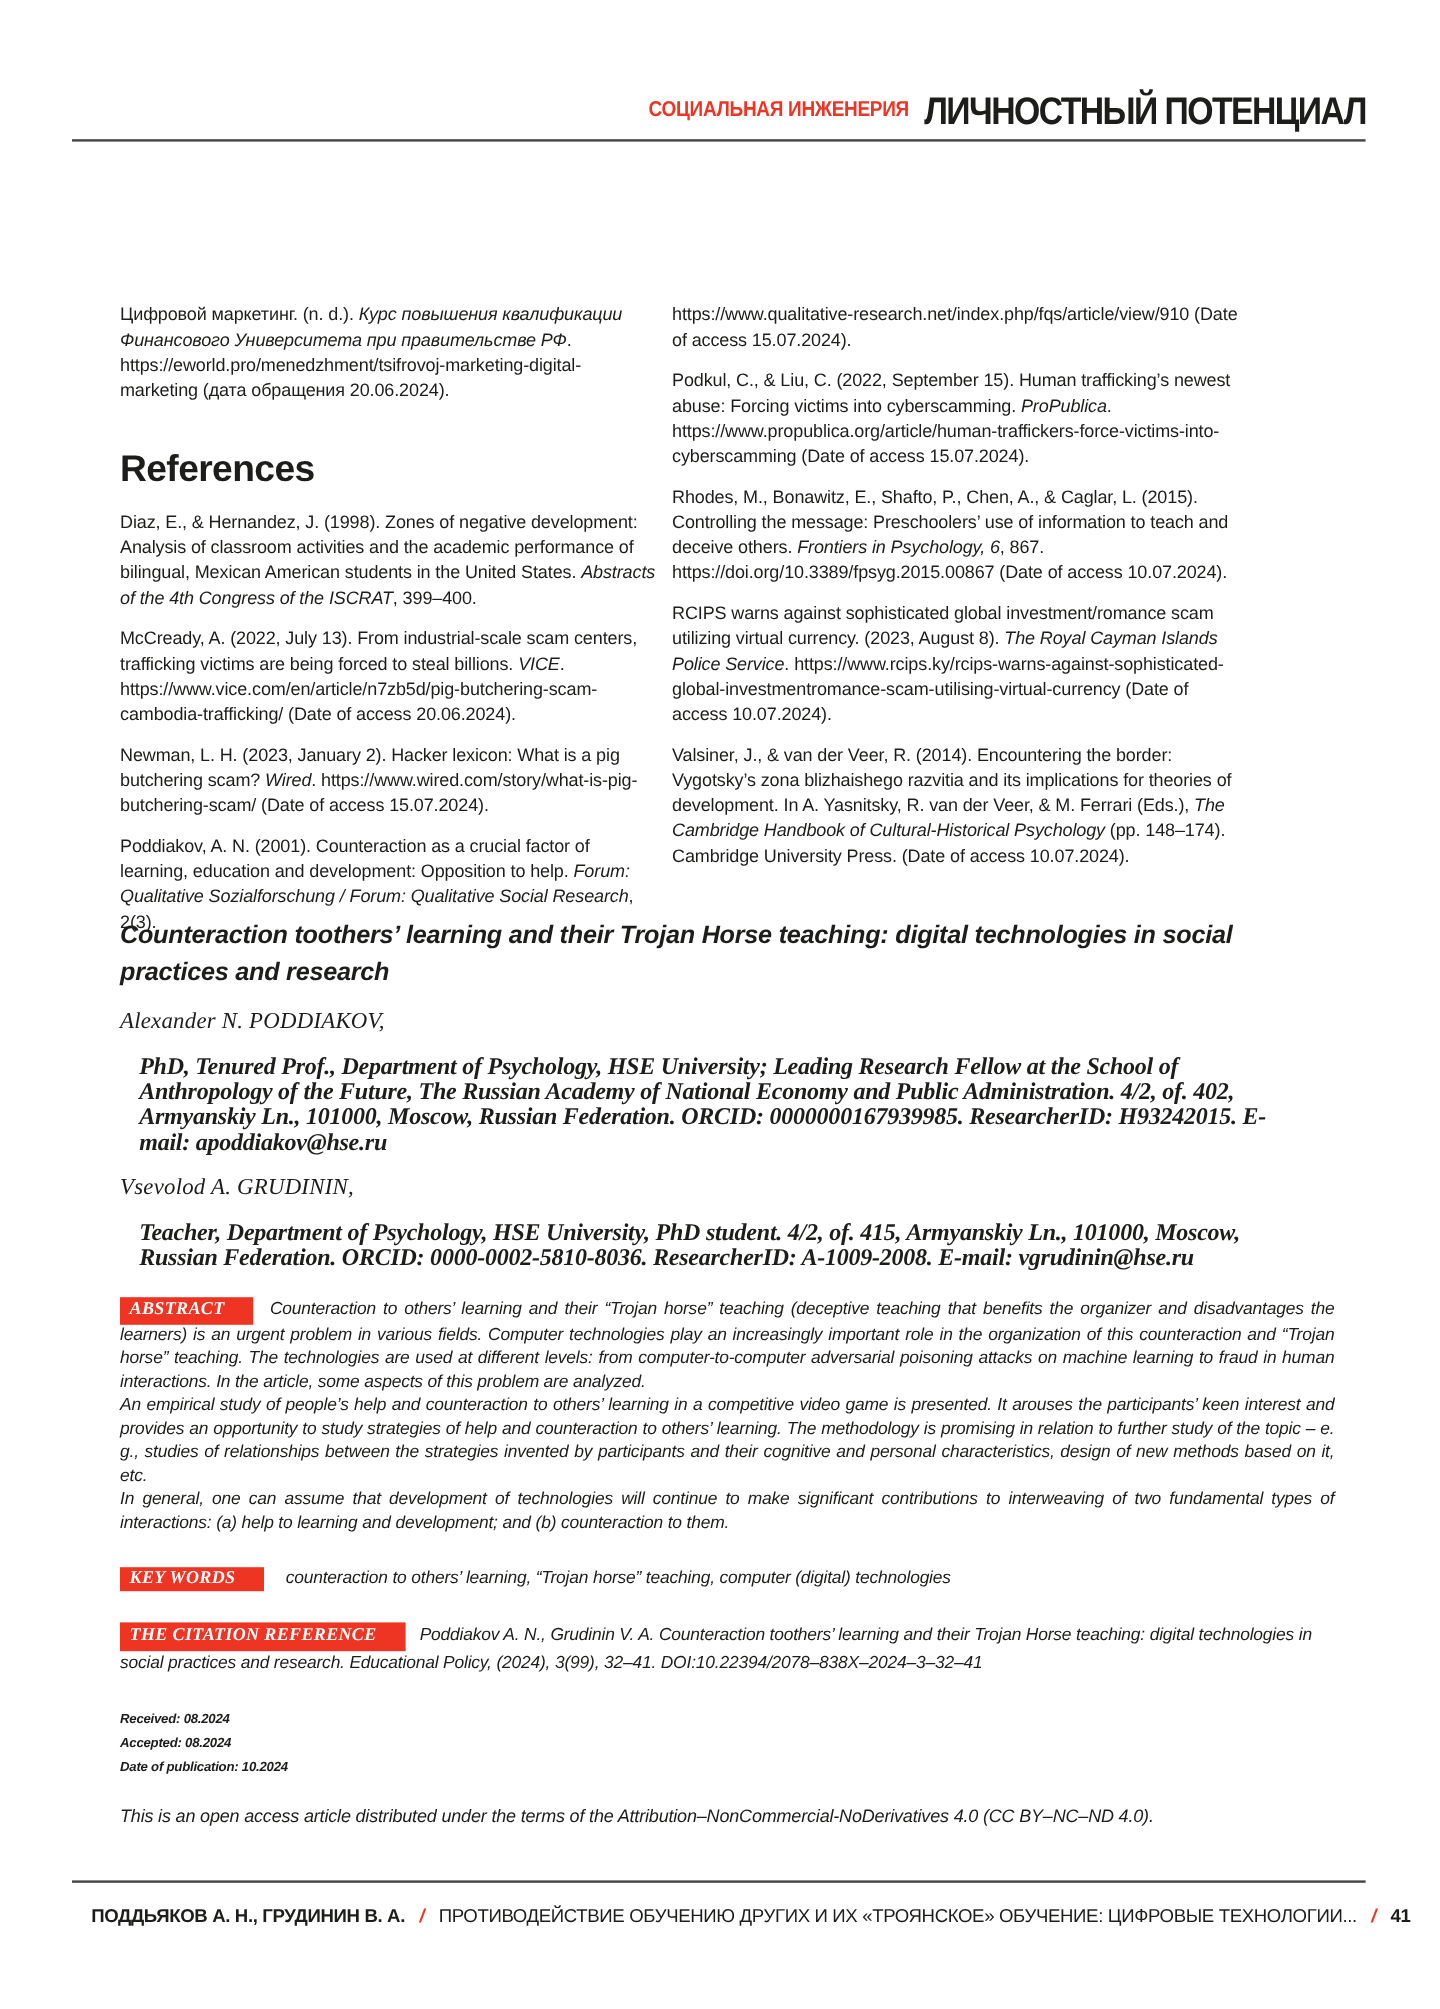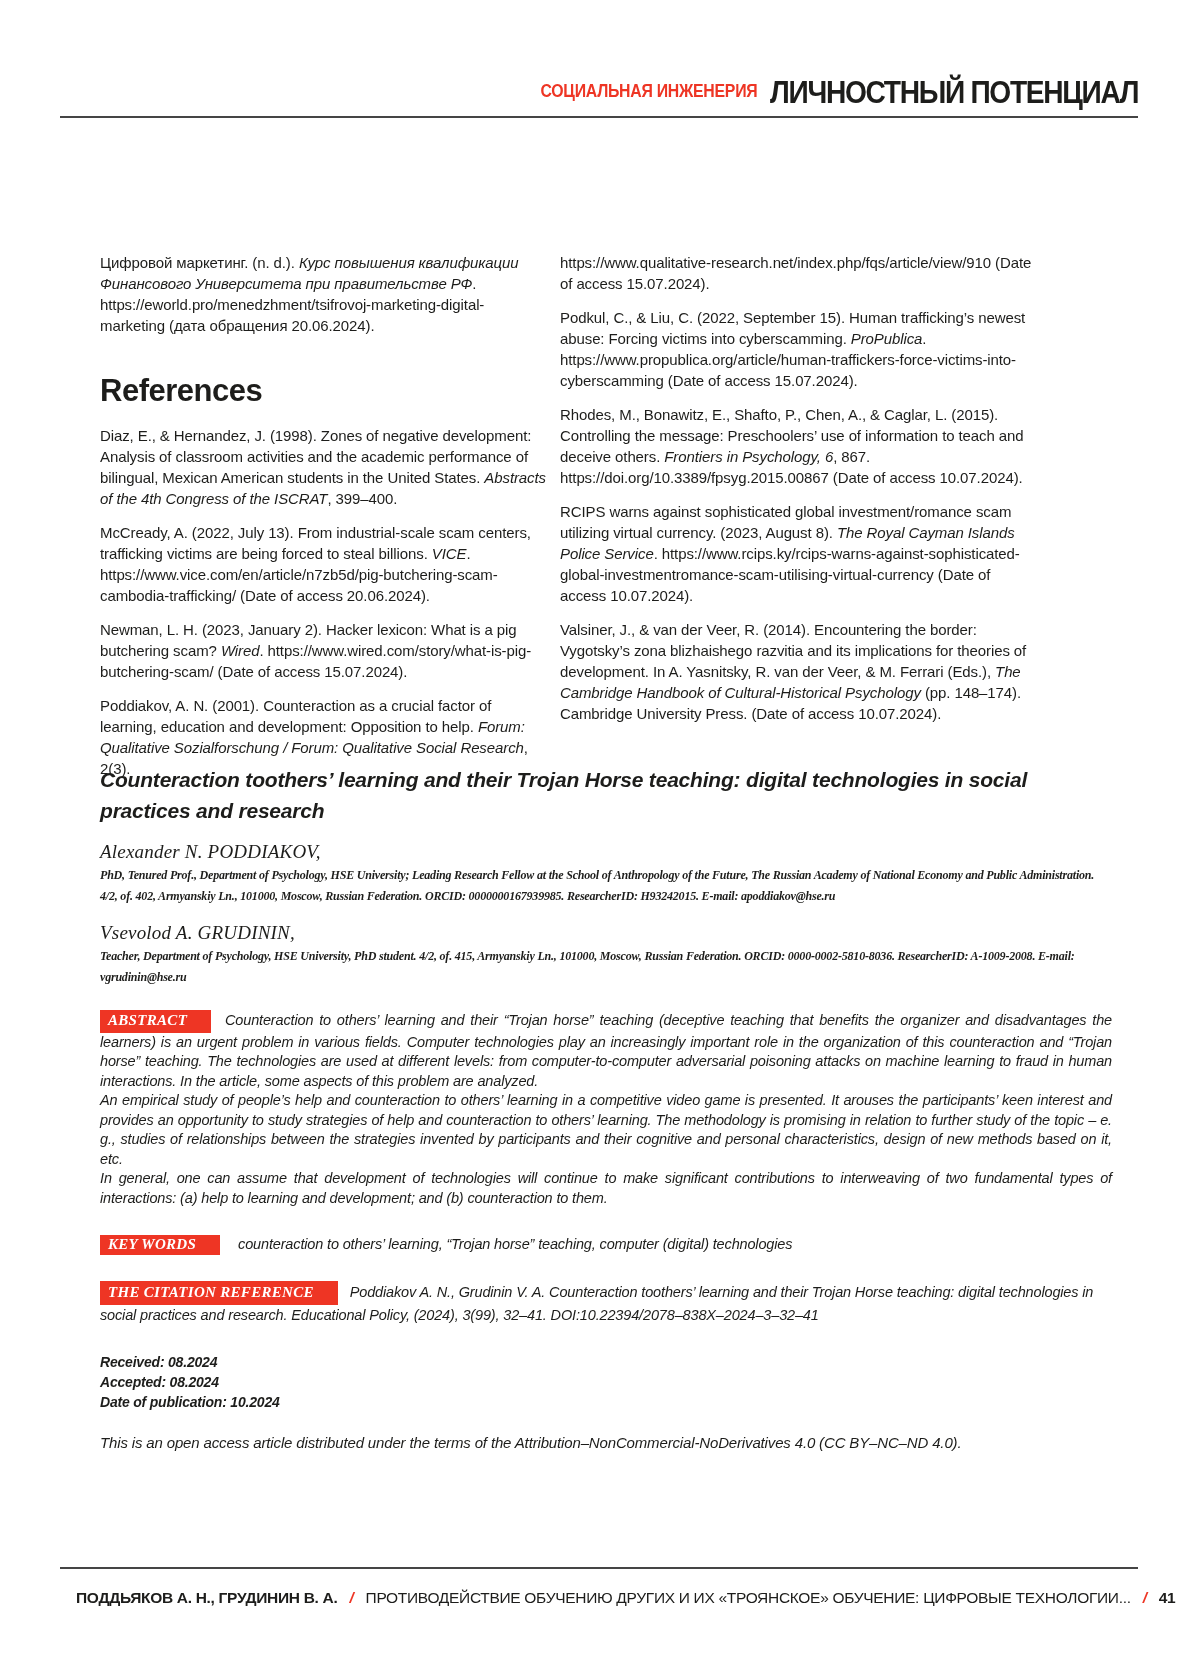--- a/index.html
+++ b/index.html
@@ -43,41 +43,41 @@
   
   .article { position:absolute; top:764px; left:100px; width:1012px;font-style:italic; }
   .article-title {
     font-size:21px; line-height:31px; font-weight:bold; letter-spacing:-.2px; margin:0;
   }
   .author { margin-top:15px; }
   .author-name {
     font-family:"Liberation Serif", serif; font-size:19px; letter-spacing:.2px; margin:0 0 2px 0;
   }
   .author-details {
-    font-family:"Liberation Serif", serif; font-weight:bold; font-size:12px;
-    line-height:21px; margin:0; letter-spacing:-.2px;
+    font-family:"Liberation Serif", serif; font-weight:bold; font-size:20px;
+    line-height:21px; margin:16px; letter-spacing:-.2px;
   }
 
   .badge {
     display:inline-block; background:var(--accent); color:#fff;
     font-family:"Liberation Serif", serif; font-weight:bold; font-size:15px;
     padding:1px 24px 2px 8px; letter-spacing:.3px; margin-right:8px;
   }
 
   .abstract { margin-top:22px; }
   .abstract p {
     font-size:14.5px; line-height:19.5px; text-align:justify; margin:0; letter-spacing:-.15px;
   }
 
   .keywords-row { margin-top:27px; font-size:14.5px; letter-spacing:-.15px; }
   .keywords-row .kw-text { margin-left:6px; }
 
   .citation-row { margin-top:26px; font-size:14.5px; line-height:21px; letter-spacing:-.15px; }
 
-  .dates { margin-top:26px; font-weight:bold; font-size:14px; line-height:20px; letter-spacing:-.2px; }
+  .dates { margin-top:26px; font-weight:bold; font-size:11px; line-height:20px; letter-spacing:-.2px; }
   .dates div { margin:0; }
 
   .license { margin-top:22px; font-size:15px; letter-spacing:-.15px; }
 
   
   .footer-rule {
     position:absolute; top:1567px; left:60px; right:62px;
     border-top:2px solid #454545; height:0;
   }
   .page-footer {

